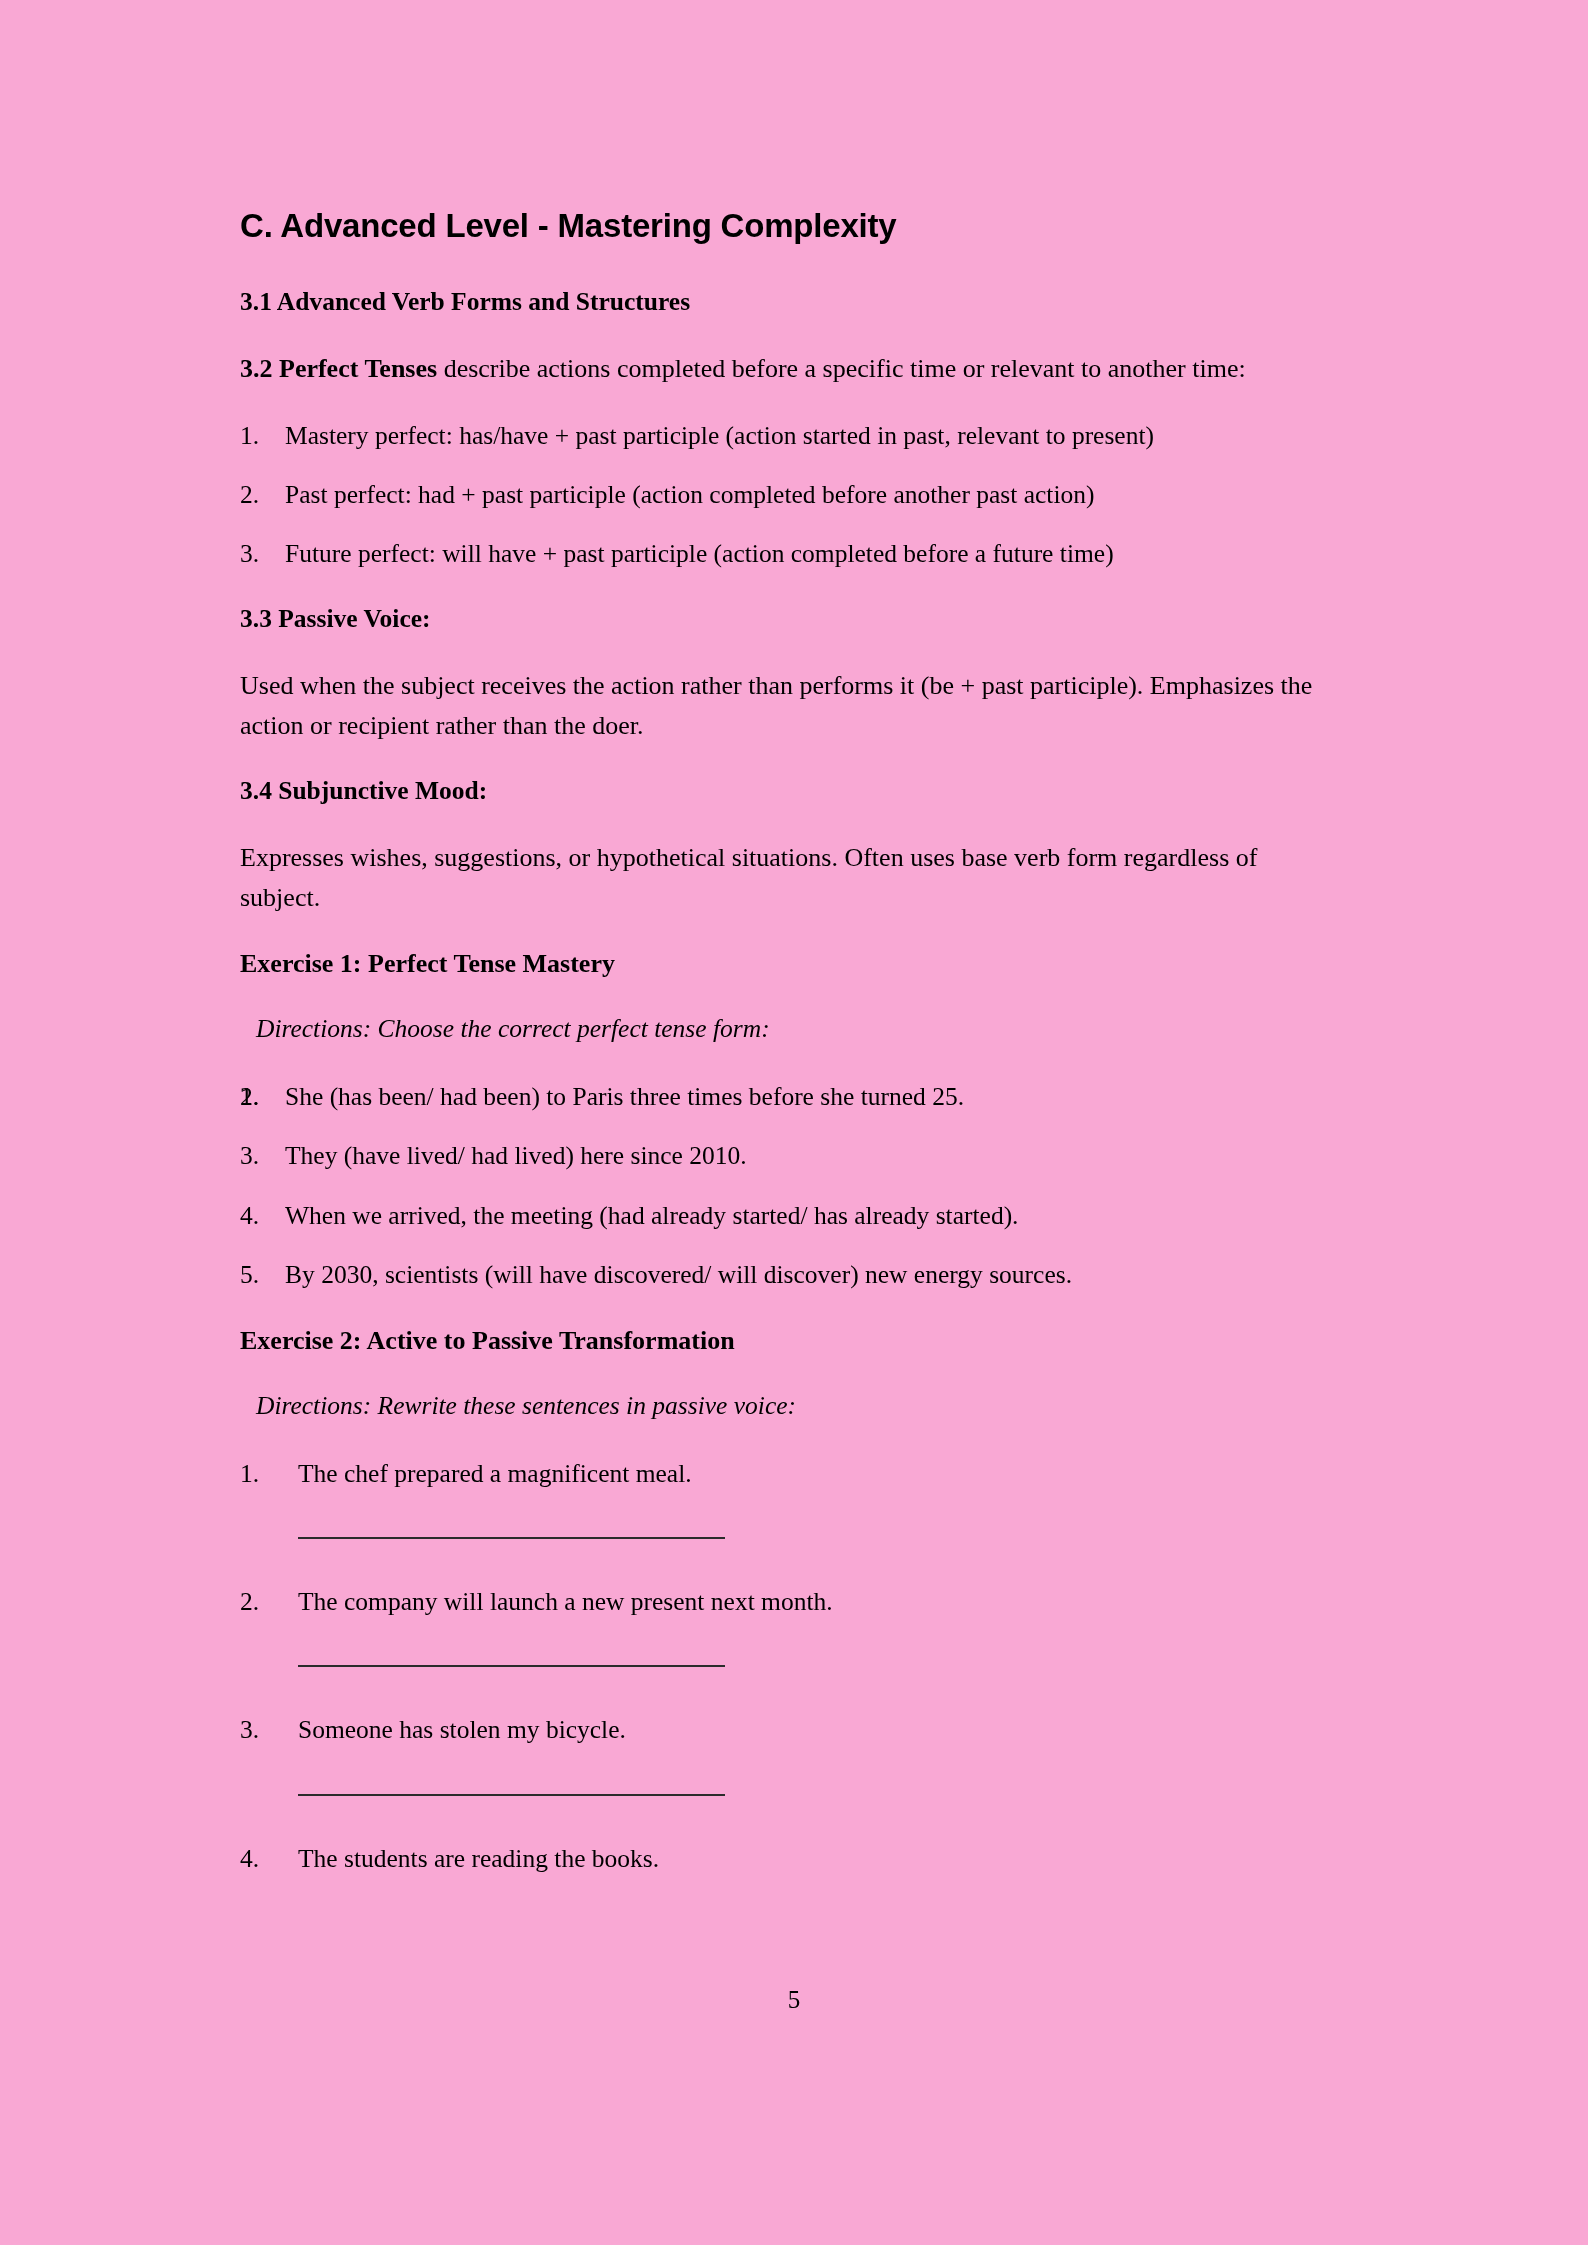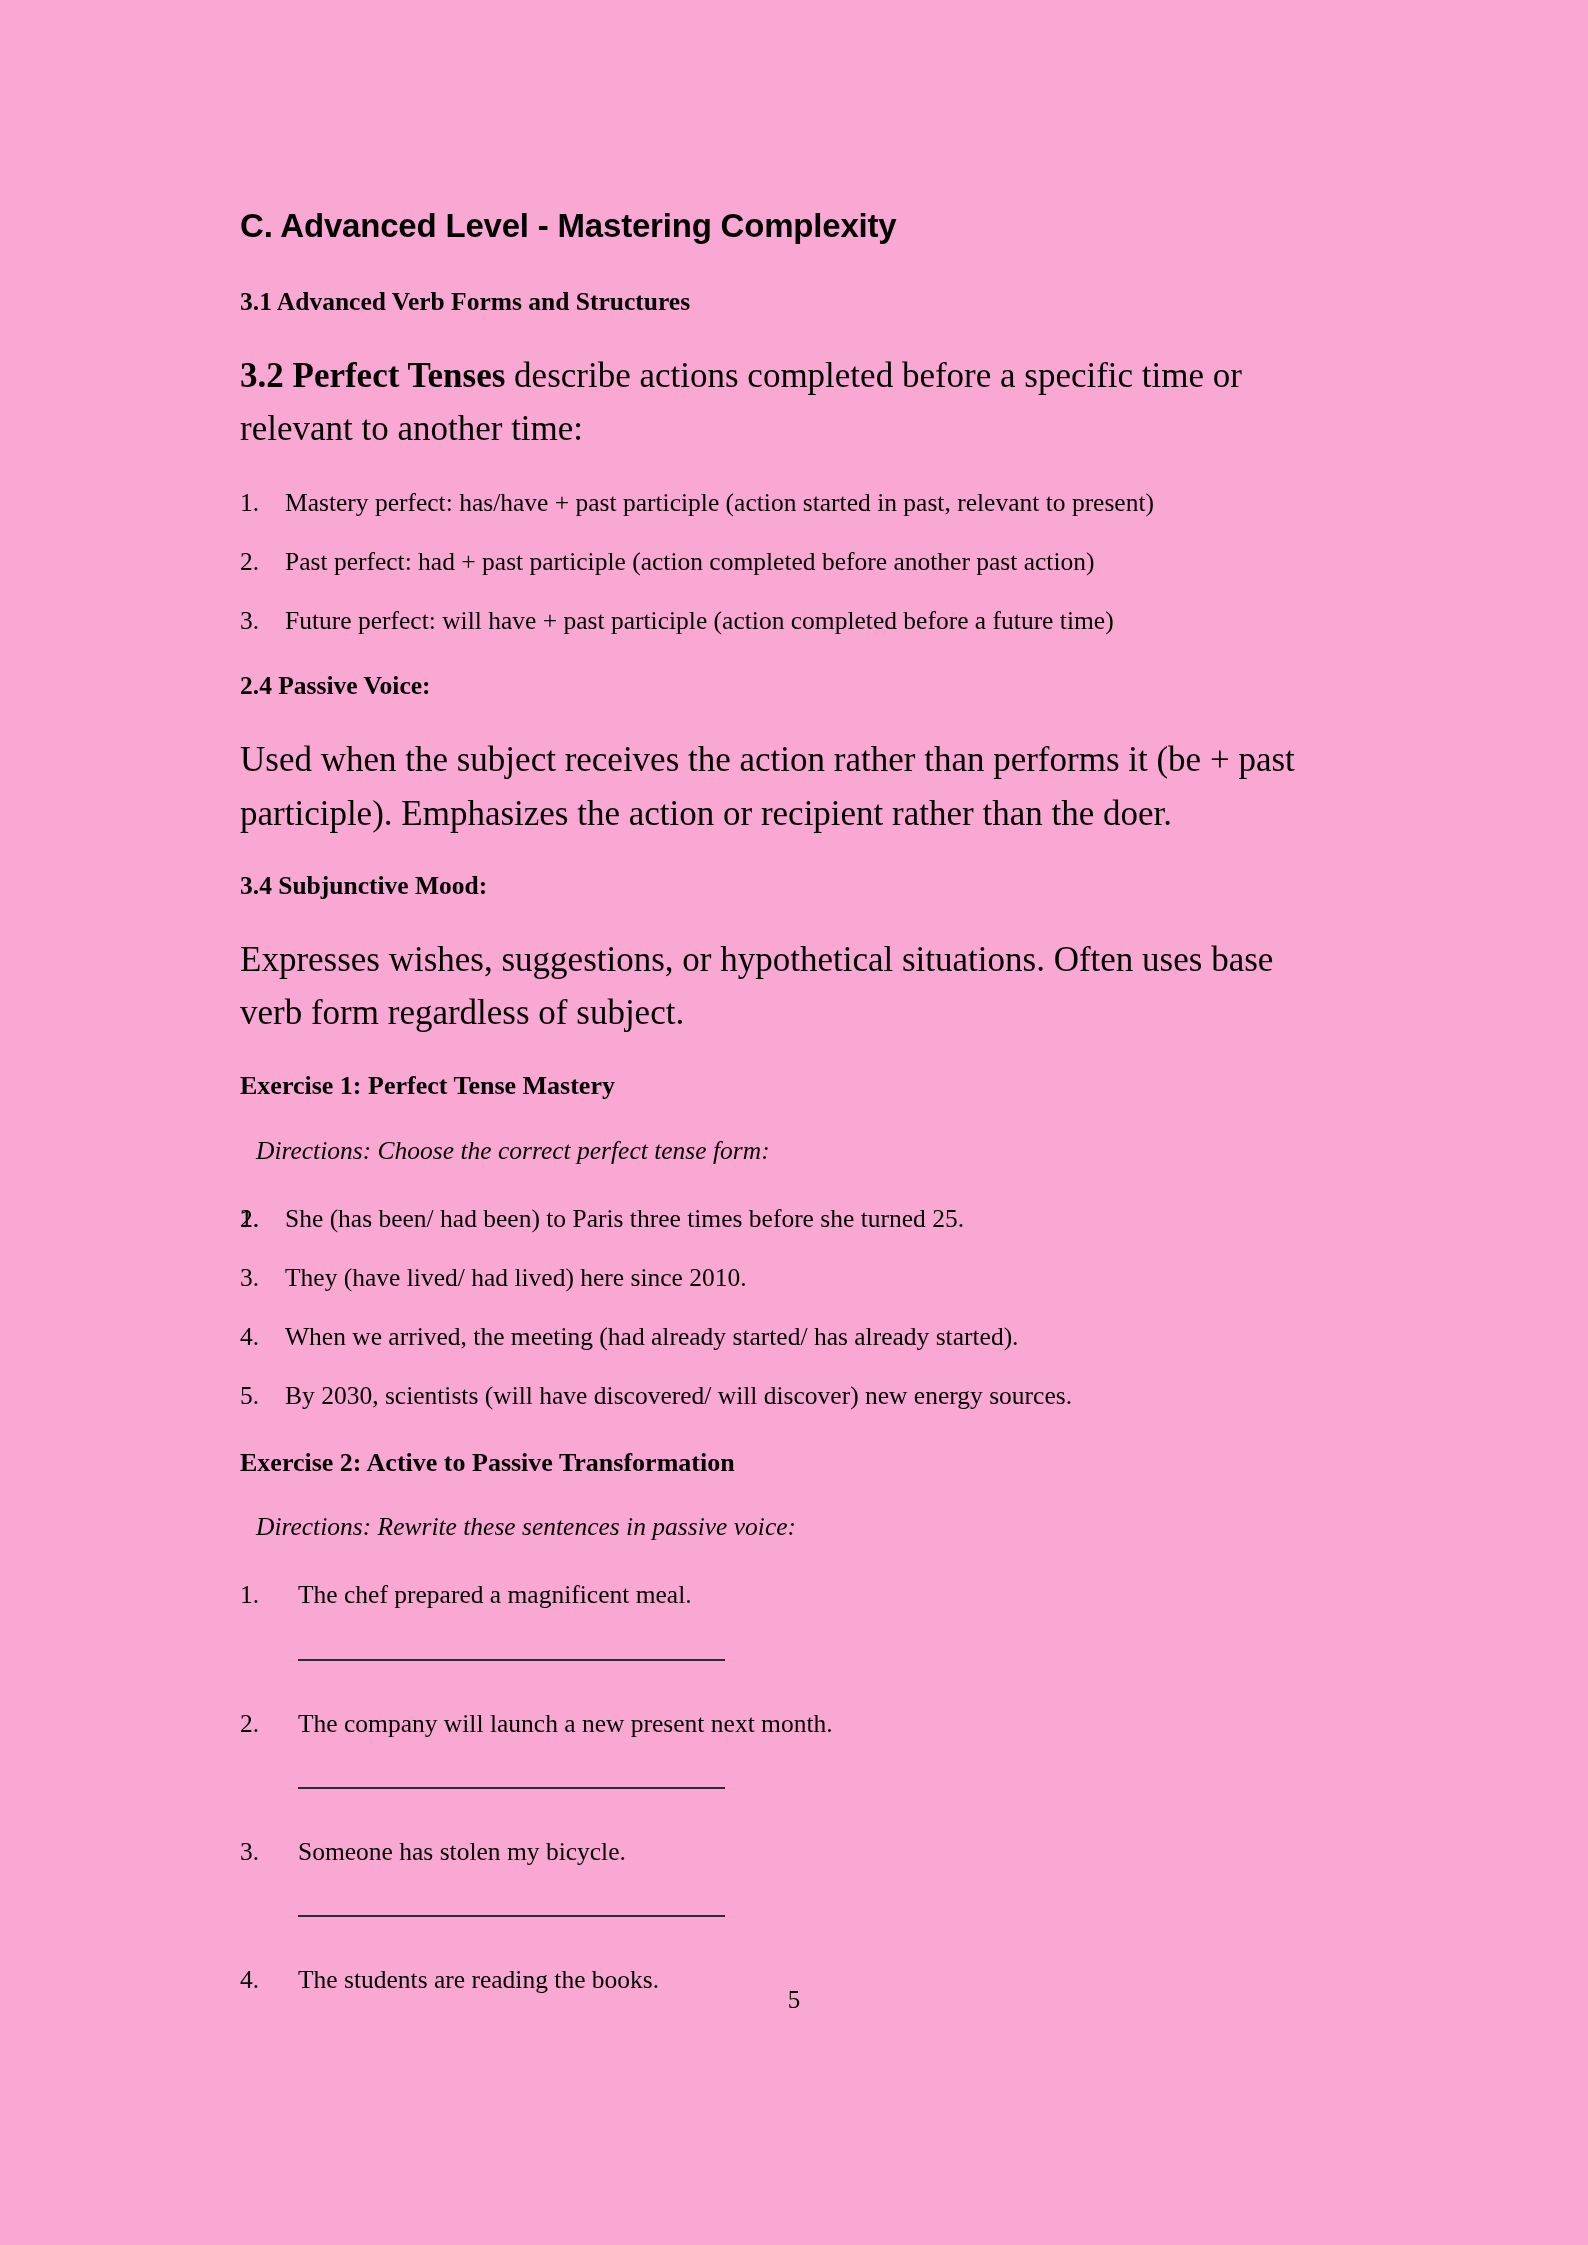--- a/index.html
+++ b/index.html
@@ -34,21 +34,21 @@
     font-family: "Liberation Sans", "DejaVu Sans", sans-serif;
     font-weight: bold;
     font-size: 33px;
     line-height: 1.25;
     letter-spacing: -0.2px;
     margin: 0 0 38px 0;
   }
 
   
   .para {
-    font-size: 35px;
+    font-size: 26px;
     line-height: 1.52;
     margin: 0 0 28px 0;
     text-align: left;
   }
 
   .heading {
     font-size: 25.5px;
     font-weight: bold;
     line-height: 1.45;
     margin: 0 0 28px 0;
@@ -148,21 +148,21 @@
       <li>
         <span class="marker">2.</span>
         <span>Past perfect: had + past participle (action completed before another past action)</span>
       </li>
       <li>
         <span class="marker">3.</span>
         <span>Future perfect: will have + past participle (action completed before a future time)</span>
       </li>
     </ol>
 
-    <p class="heading">2.4 Passive Voice:</p>
+    <p class="heading">3.3 Passive Voice:</p>
 
     <p class="para">Used when the subject receives the action rather than performs it (be + past participle). Emphasizes the action or recipient rather than the doer.</p>
 
     <p class="heading">3.4 Subjunctive Mood:</p>
 
     <p class="para">Expresses wishes, suggestions, or hypothetical situations. Often uses base verb form regardless of subject.</p>
 
     <p class="heading-lg">Exercise 1: Perfect Tense Mastery</p>
 
     <p class="directions">Directions: Choose the correct perfect tense form:</p>

